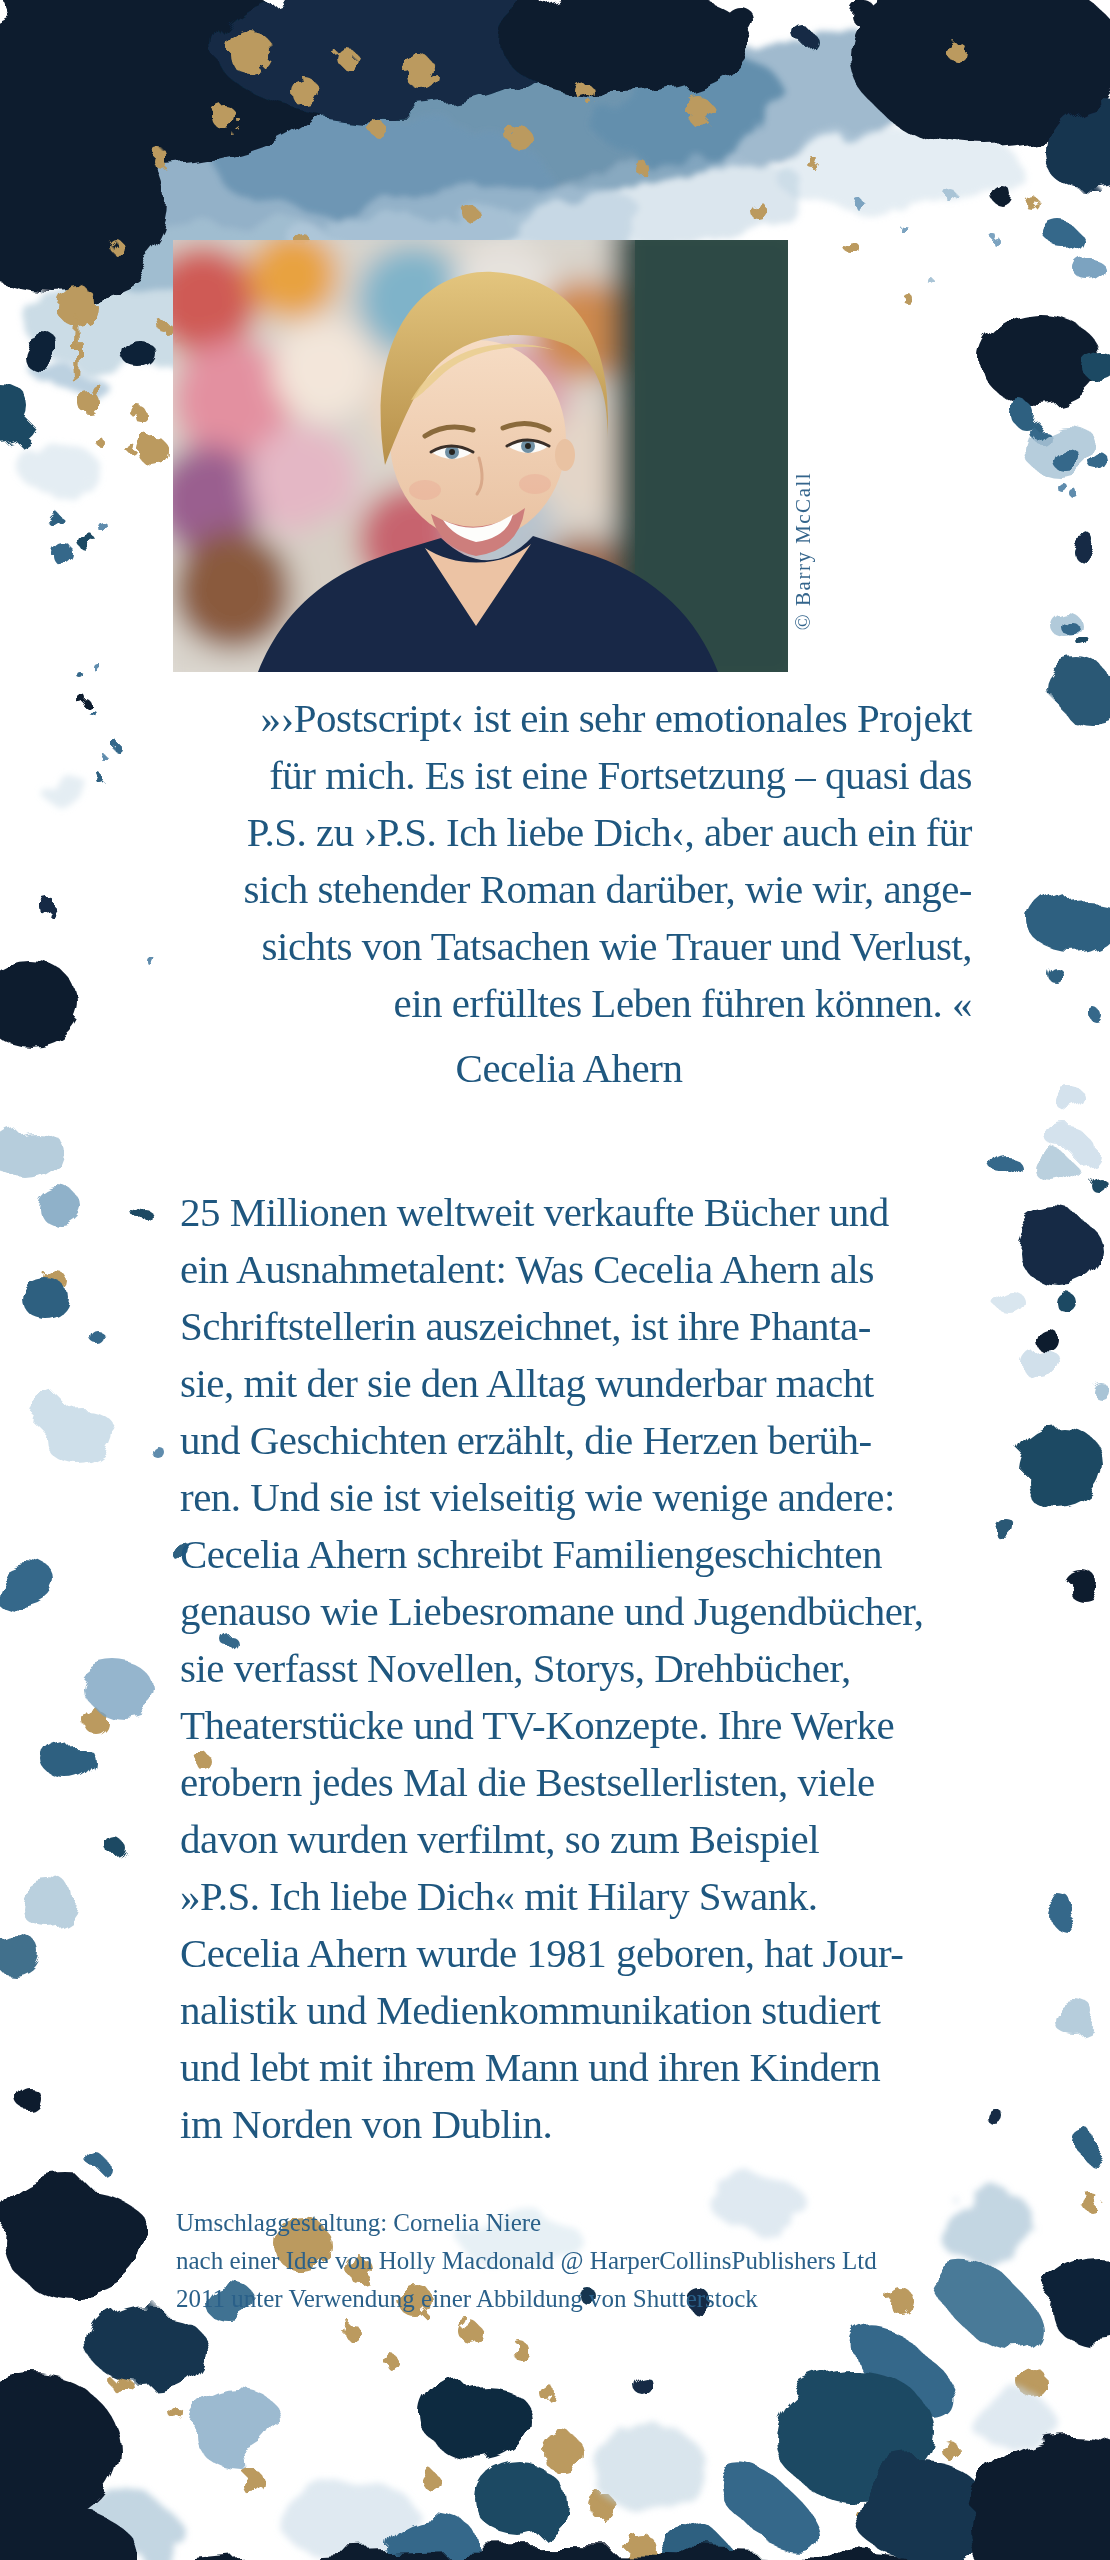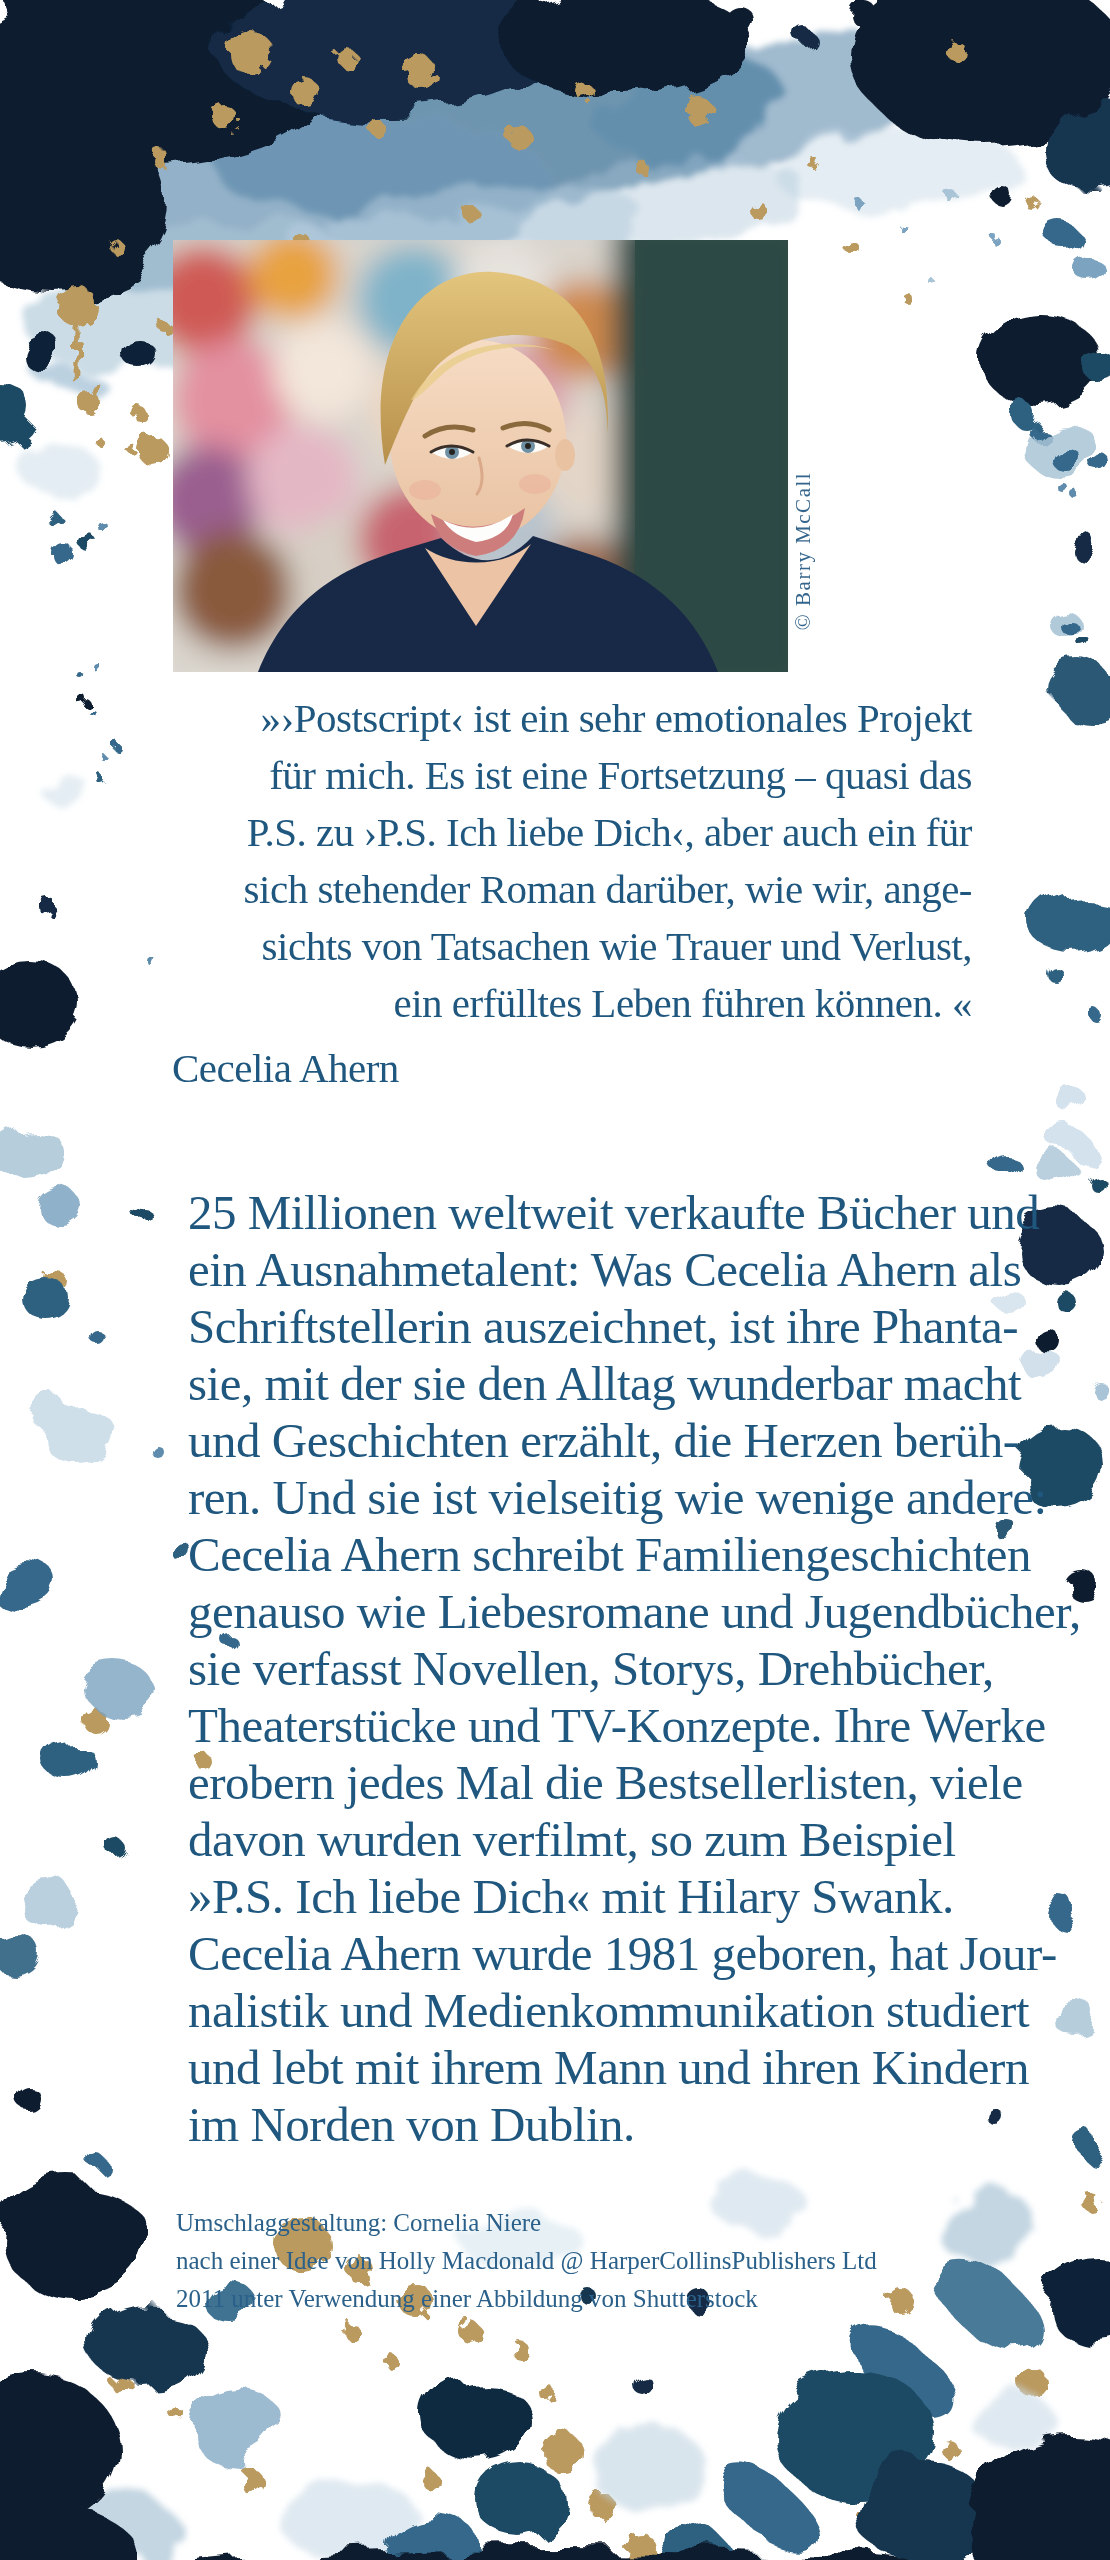--- a/index.html
+++ b/index.html
@@ -19,26 +19,26 @@
     font-size:21px;letter-spacing:1.5px;color:#34658c;text-align:center;
     white-space:pre;
   }
   .quote-block{position:absolute;left:172px;top:690px;width:800px;}
   .quote{
     white-space:pre;font-size:41px;line-height:57px;letter-spacing:-0.5px;
     color:#1f577f;
     text-align:right;
   }
   .attribution{
-    margin-top:8px;text-align:left;padding-right:6px;
+    margin-top:8px;text-align:center;padding-right:6px;
     font-size:41px;line-height:57px;color:#1f577f;letter-spacing:-0.5px;
   }
   .bio{
-    position:absolute;left:188px;top:1184px;width:840px;
-    white-space:pre;font-size:49px;line-height:57px;letter-spacing:-0.5px;
+    position:absolute;left:180px;top:1184px;width:840px;
+    white-space:pre;font-size:41px;line-height:57px;letter-spacing:-0.5px;
     color:#1f577f;
   }
   .credits{
     position:absolute;left:176px;top:2204px;width:840px;
     white-space:pre;font-size:25px;line-height:38px;
     color:#2a6089;
   }
 </style>
 </head>
 <body>

